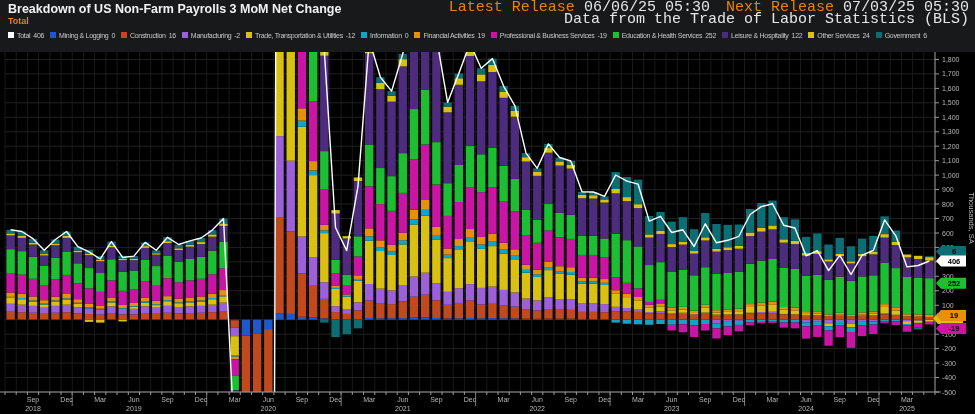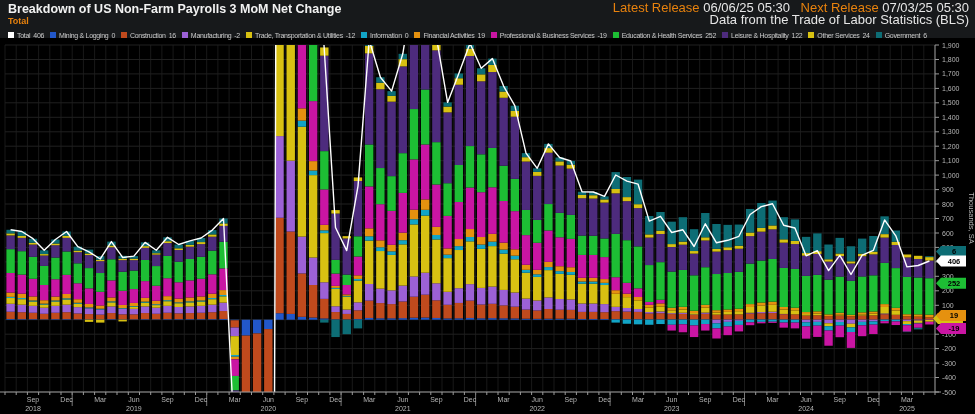--- a/index.html
+++ b/index.html
@@ -1,21 +1,21 @@
 <!DOCTYPE html>
 <html><head>
 <meta charset="utf-8">
 <style>
   html,body{margin:0;padding:0;background:#000;width:975px;height:414px;overflow:hidden;}
   body{font-family:"Liberation Sans","DejaVu Sans",sans-serif;-webkit-font-smoothing:none;}
   #app{position:relative;width:975px;height:414px;background:#000;}
-  .header{position:absolute;left:0;top:0;width:975px;height:38px;background:#17191b;}
+  .header{position:absolute;left:0;top:0;width:975px;height:52px;background:#17191b;}
   .title{position:absolute;left:8px;top:2px;font-size:12.5px;font-weight:bold;color:#f2f2f2;letter-spacing:0;white-space:nowrap;}
   .subtitle{position:absolute;left:8px;top:16px;font-size:9px;font-weight:bold;color:#e8820d;}
-  .release-info{position:absolute;right:6px;top:2px;text-align:right;font-size:13px;line-height:12px;color:#e6e6e6;white-space:nowrap;}
+  .release-info{position:absolute;right:6px;top:2px;text-align:right;font-size:15px;line-height:12px;color:#e6e6e6;white-space:nowrap;font-family:Liberation Mono, monospace;}
   .release-info .accent{color:#e8820d;}
   .release-info .val{color:#e6e6e6;margin-right:7px;}
   .release-info .val:last-child{margin-right:0;}
   .legend{position:absolute;left:8px;top:29px;width:960px;height:12px;display:flex;align-items:center;gap:6px;white-space:nowrap;overflow:hidden;}
   .legend-item{display:inline-flex;align-items:center;font-size:7px;letter-spacing:-0.3px;color:#c9c9c9;cursor:default;}
   .legend-swatch{display:inline-block;width:6px;height:6px;margin-right:3px;flex:none;}
   .legend-val{margin-left:3px;color:#c9c9c9;}
   svg{position:absolute;left:0;top:0;}
   svg text{font-family:"Liberation Sans","DejaVu Sans",sans-serif;}
 </style>

